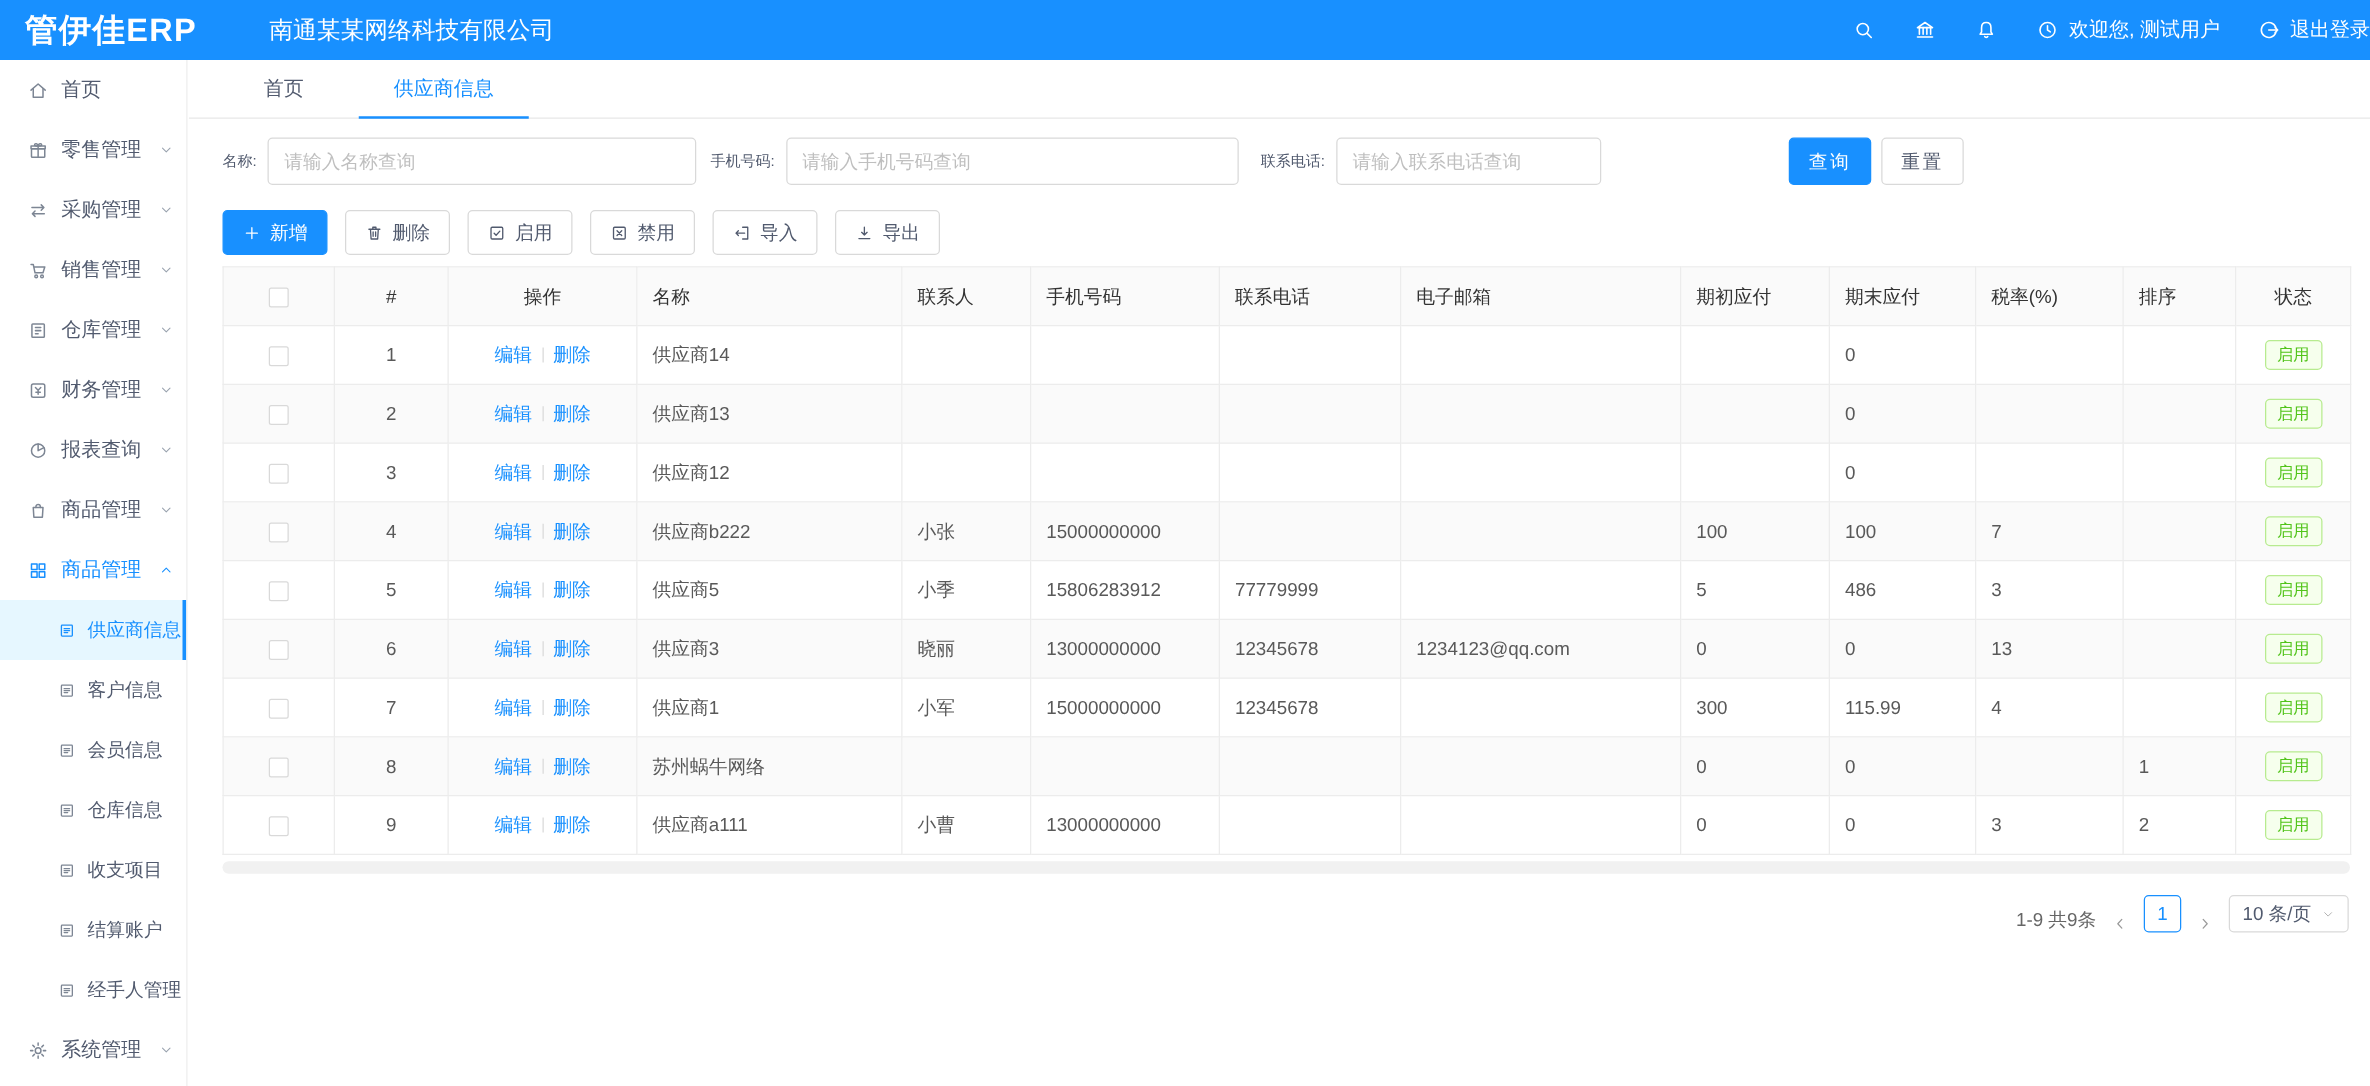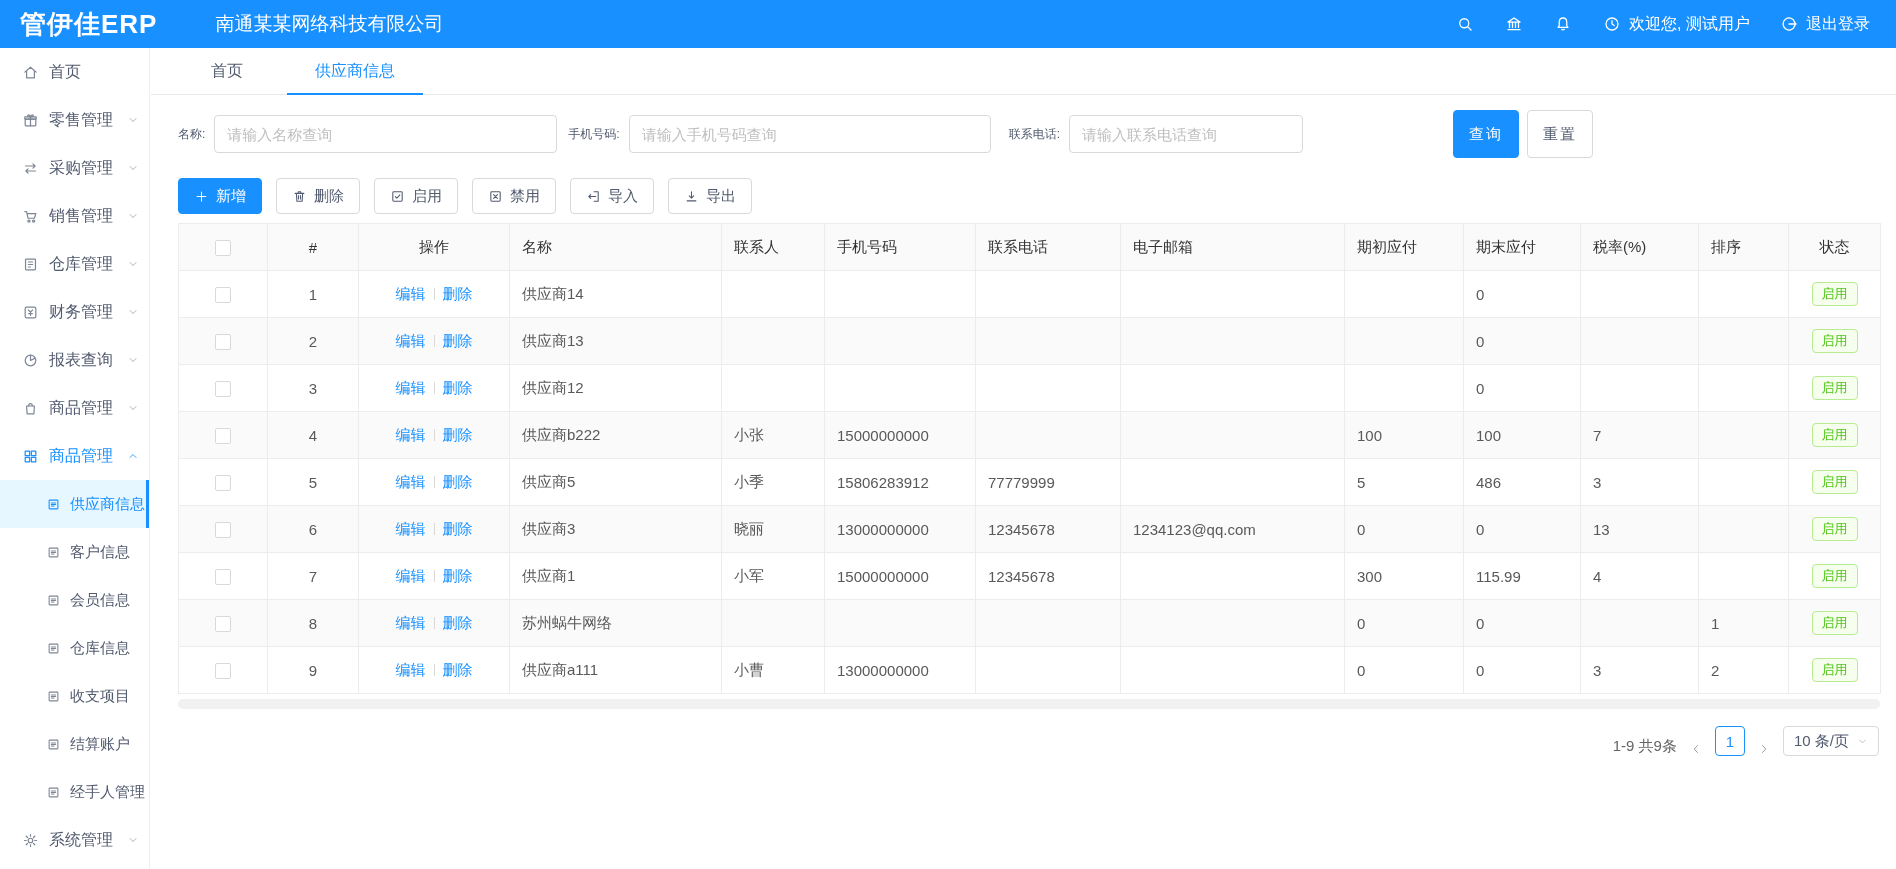--- a/index.html
+++ b/index.html
@@ -5,21 +5,21 @@
   * { box-sizing: border-box; margin: 0; padding: 0; }
   html,body { width:1896px; height:869px; overflow:hidden;
     font-family:"Liberation Sans","DejaVu Sans",sans-serif; background:#fff; }
   .app { position:relative; width:1896px; height:869px; }
 
   
   .header { position:absolute; top:0; left:0; right:0; height:48px;
     background:#1890ff; color:#fff; display:flex; align-items:center; z-index:10; }
   .logo { font-size:26px; font-weight:bold; padding-left:20px; letter-spacing:1px; white-space:nowrap; }
   .company { font-size:19px; margin-left:58px; white-space:nowrap; }
-  .header-right { margin-left:auto; display:flex; align-items:center; gap:30px; padding-right:26px; }
+  .header-right { margin-left:auto; display:flex; align-items:center; gap:30px; }
   .hicon { width:19px; height:19px; display:inline-flex; cursor:pointer; }
   .hgroup { display:flex; align-items:center; gap:7px; font-size:16px; cursor:pointer; white-space:nowrap; }
   .hicon svg, .hgroup svg { width:18px; height:18px; }
 
   
   .sidebar { position:absolute; top:48px; left:0; bottom:0; width:150px;
     background:#fff; border-right:1px solid #eee; overflow:hidden; }
   .side-item { height:48px; display:flex; align-items:center; padding:0 10px 0 22px;
     color:#515a6e; font-size:16px; cursor:pointer; position:relative; }
   .side-item .sicon { width:17px; height:17px; margin-right:10px; color:#7d8694; flex:none; display:inline-flex; }
@@ -43,23 +43,23 @@
   .tab.active { color:#1890ff; }
   .tab.active::after { content:""; position:absolute; left:8px; right:8px; bottom:-1px; height:2px; background:#1890ff; }
 
   
   .search-row { display:flex; align-items:center; margin:15px 17px 0 27px; }
   .sfield { display:flex; align-items:center; }
   .sfield label { font-size:12px; color:#515a6e; margin-right:9px; white-space:nowrap; }
   .sfield input { height:38px; border:1px solid #d9d9d9; border-radius:4px; padding:0 12px;
     font-size:15px; color:#ec4899; outline:none; font-family:inherit; }
   .sfield input::placeholder { color:#bfbfbf; }
-  .f1 input { width:343px; } .f2 input { width:362px; margin-right:18px; } .f3 input { width:234px; }
+  .f1 input { width:343px; } .f2 input { width:362px; margin-right:18px; } .f3 input { width:212px; }
   .f2 { margin-left:11px; } 
-  .btn { height:48px; border-radius:4px; border:1px solid #d9d9d9; background:#fff; color:#515a6e;
+  .btn { height:38px; border-radius:4px; border:1px solid #d9d9d9; background:#fff; color:#515a6e;
     font-size:15px; padding:0 15px; cursor:pointer; display:inline-flex; align-items:center; gap:7px;
     font-family:inherit; white-space:nowrap; letter-spacing:2px; }
   .btn.primary { background:#1890ff; border-color:#1890ff; color:#fff; }
   .query-btn { margin-left:150px; }
   .reset-btn { margin-left:8px; }
 
   
   .toolbar { display:flex; align-items:center; gap:14px; margin:20px 27px 0 27px; }
   .tbtn { height:36px; letter-spacing:0; }
   .tbtn svg { width:15px; height:15px; }

